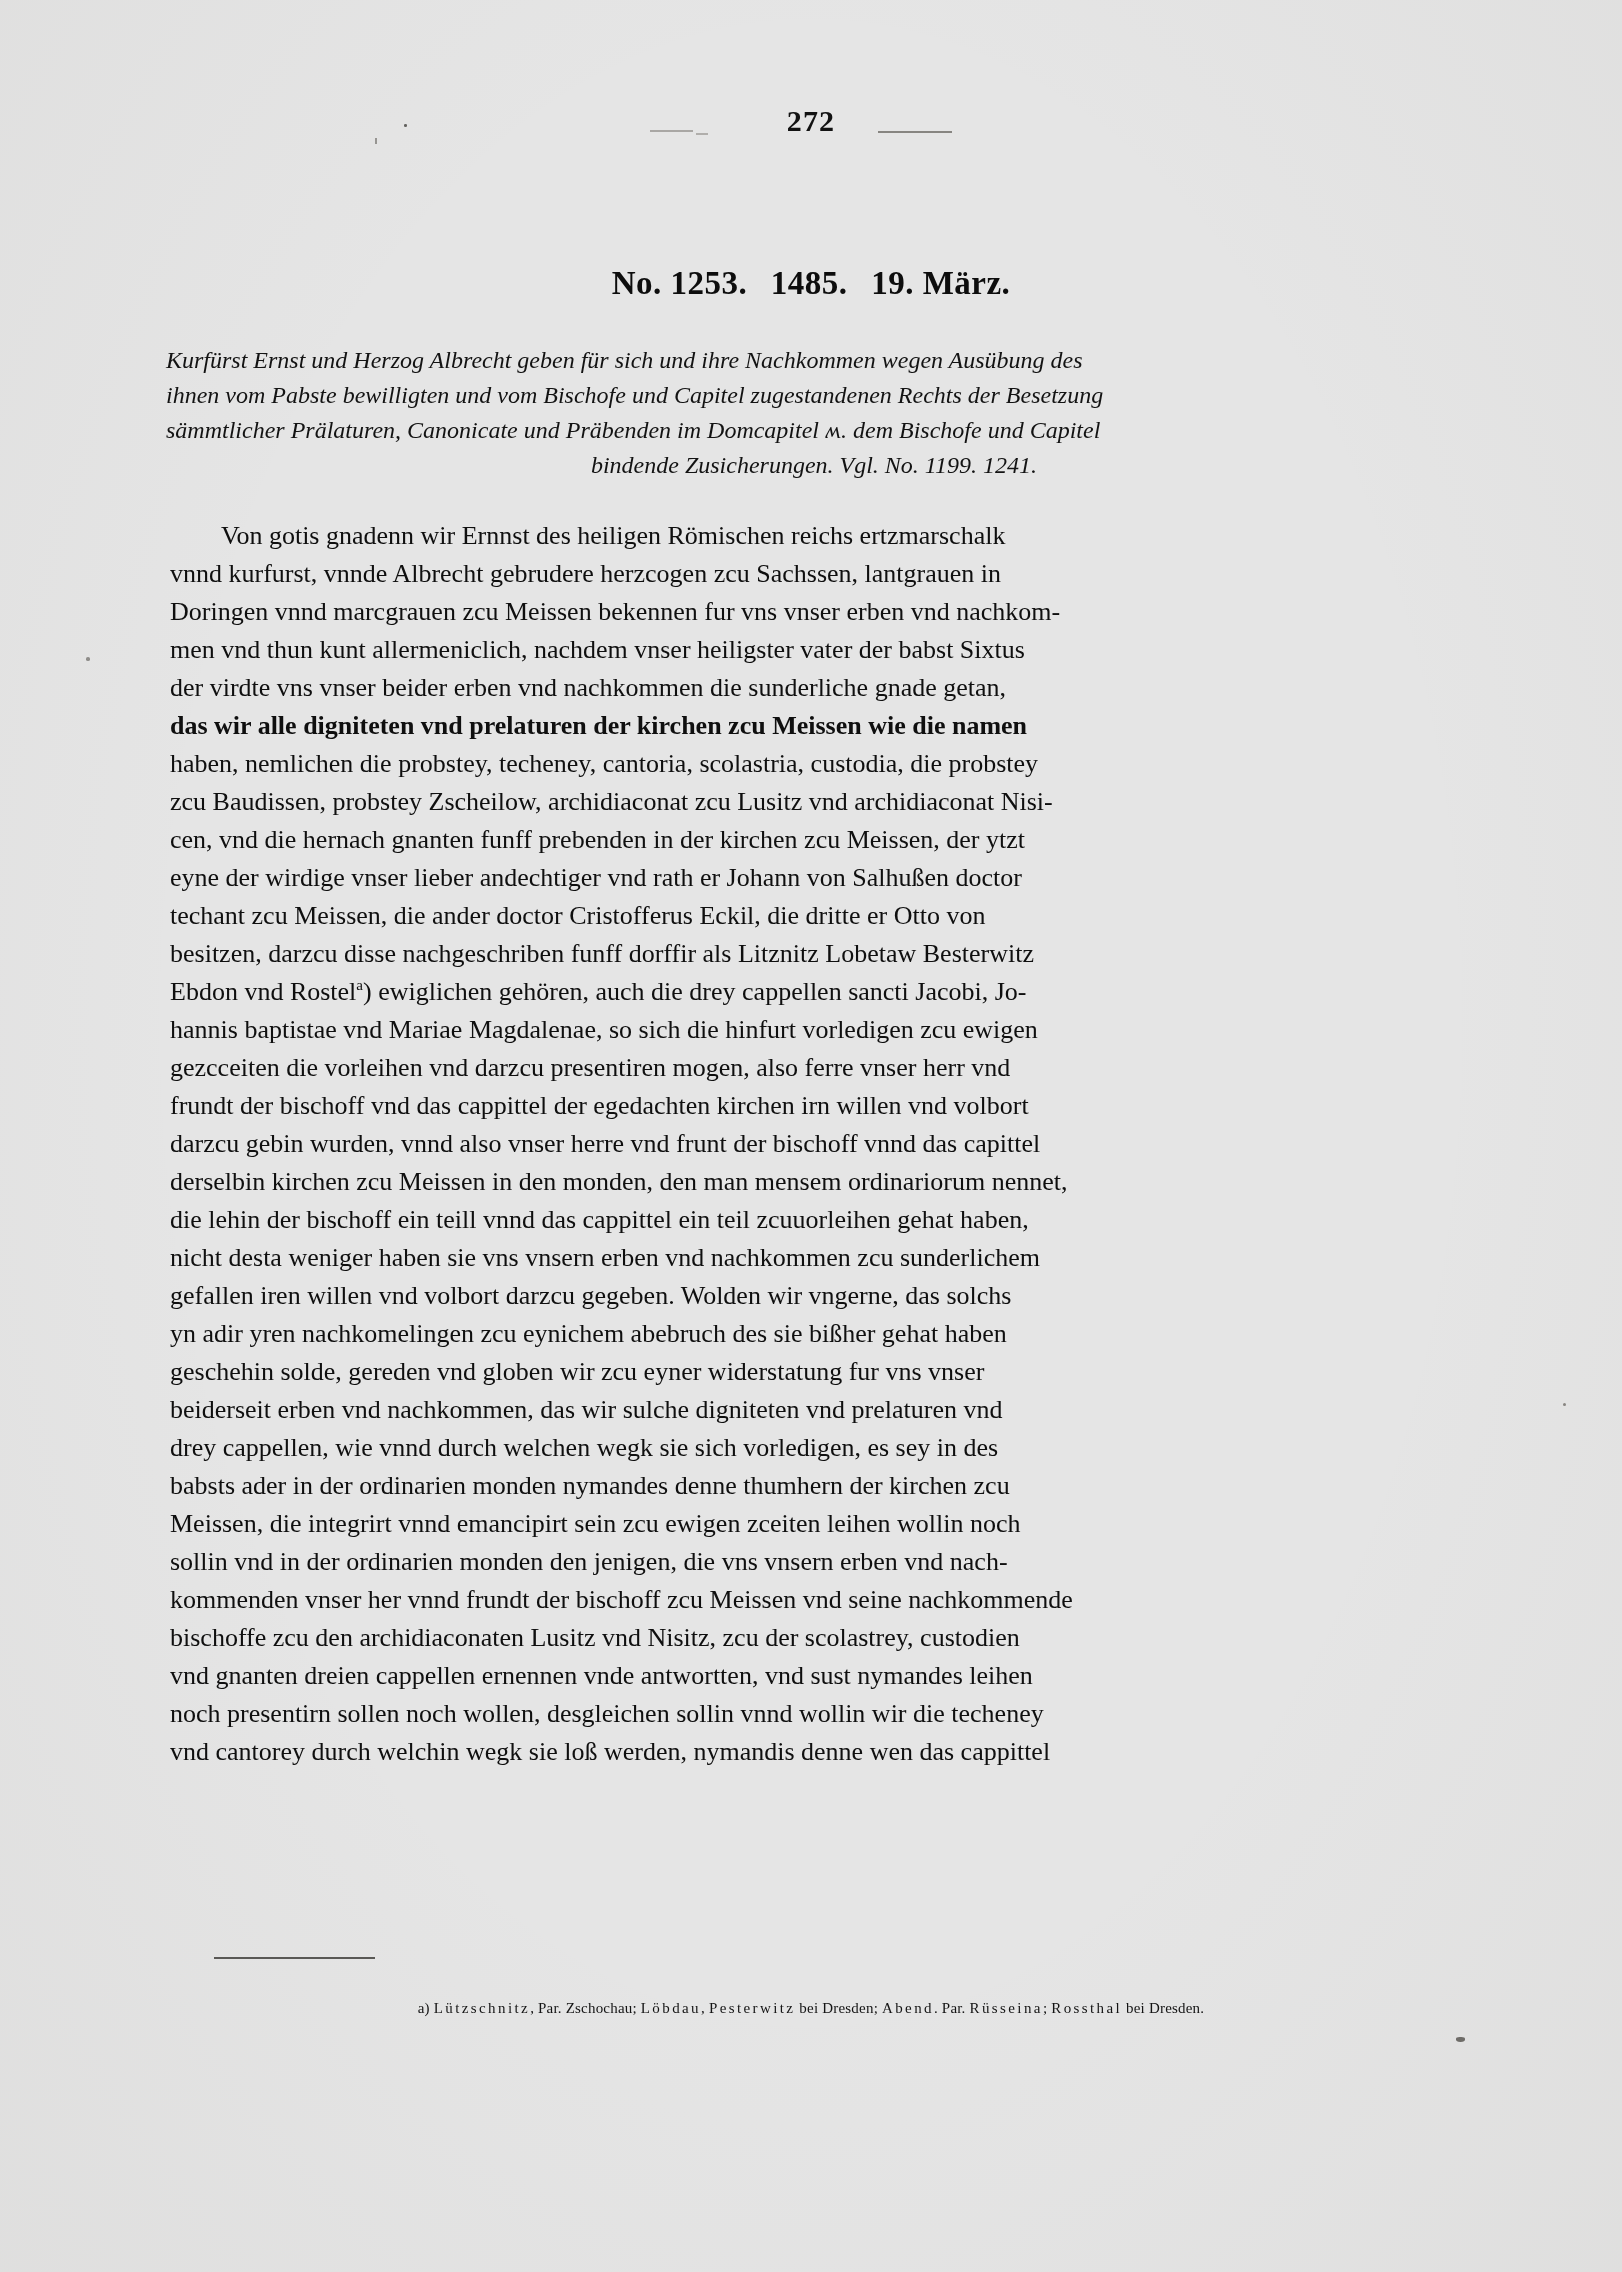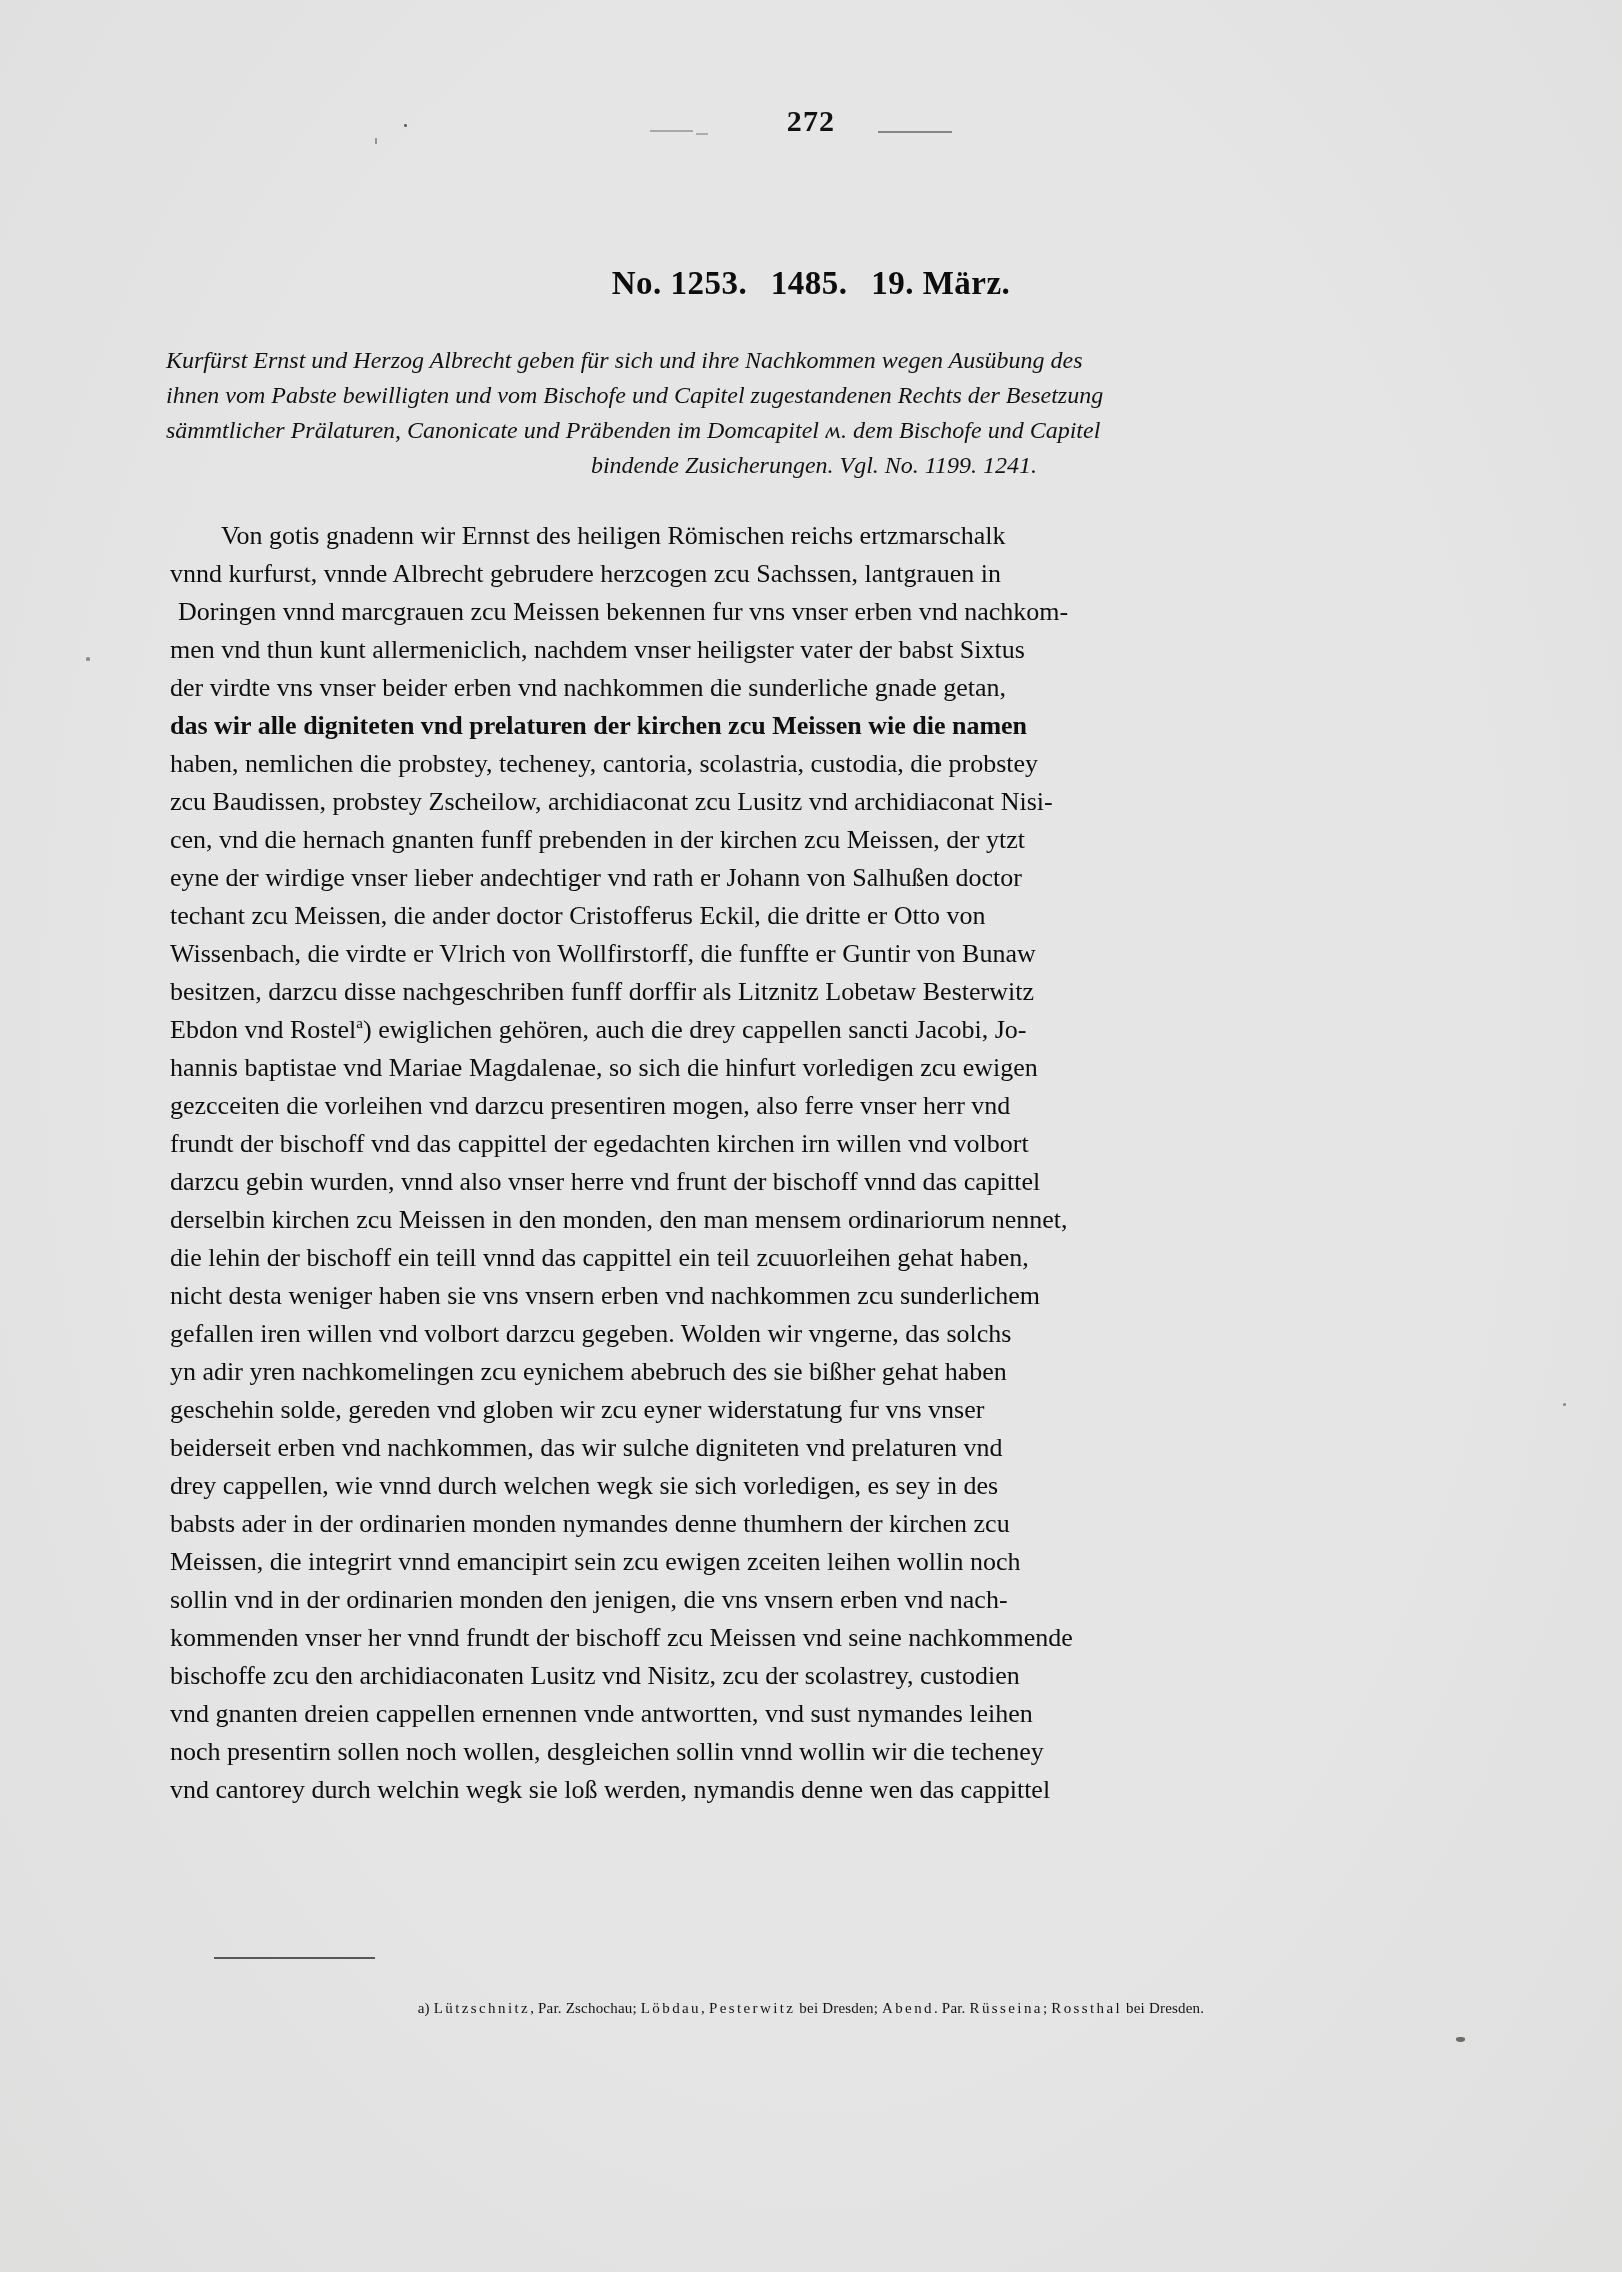--- a/index.html
+++ b/index.html
@@ -200,30 +200,29 @@
   <div class="regest">
     <span class="ln justify" style="display: block; white-space: nowrap;"><span>Kurfürst Ernst und Herzog Albrecht geben für sich und ihre Nachkommen wegen Ausübung des</span></span>
     <span class="ln justify" style="display: block; white-space: nowrap;"><span>ihnen vom Pabste bewilligten und vom Bischofe und Capitel zugestandenen Rechts der Besetzung</span></span>
     <span class="ln justify" style="display: block; white-space: nowrap;"><span>sämmtlicher Prälaturen, Canonicate und Präbenden im Domcapitel ʍ. dem Bischofe und Capitel</span></span>
     <span class="ln center"><span>bindende Zusicherungen. Vgl. No. 1199. 1241.</span></span>
   </div>
 
   <div class="body-text">
     <div class="ln" style="display: block; white-space: nowrap;"><span class="indent-pad"></span><span>Von gotis gnadenn wir Ernnst des heiligen Römischen reichs ertzmarschalk</span></div>
     <div class="ln" style="display: block; white-space: nowrap;"><span>vnnd kurfurst, vnnde Albrecht gebrudere herzcogen zcu Sachssen, lantgrauen in</span></div>
-    <div class="ln" style="display: block; white-space: nowrap; margin-left: 8px;"><span>Doringen vnnd marcgrauen zcu Meissen bekennen fur vns vnser erben vnd nachkom-</span></div>
+    <div class="ln" style="display: block; white-space: nowrap;"><span>Doringen vnnd marcgrauen zcu Meissen bekennen fur vns vnser erben vnd nachkom-</span></div>
     <div class="ln" style="display: block; white-space: nowrap;"><span>men vnd thun kunt allermeniclich, nachdem vnser heiligster vater der babst Sixtus</span></div>
     <div class="ln" style="display: block; white-space: nowrap;"><span>der virdte vns vnser beider erben vnd nachkommen die sunderliche gnade getan,</span></div>
     <div class="ln" style="display: block; white-space: nowrap; font-weight: bold;"><span>das wir alle digniteten vnd prelaturen der kirchen zcu Meissen wie die namen</span></div>
     <div class="ln" style="display: block; white-space: nowrap;"><span>haben, nemlichen die probstey, techeney, cantoria, scolastria, custodia, die probstey</span></div>
     <div class="ln" style="display: block; white-space: nowrap;"><span>zcu Baudissen, probstey Zscheilow, archidiaconat zcu Lusitz vnd archidiaconat Nisi-</span></div>
     <div class="ln" style="display: block; white-space: nowrap;"><span>cen, vnd die hernach gnanten funff prebenden in der kirchen zcu Meissen, der ytzt</span></div>
     <div class="ln" style="display: block; white-space: nowrap;"><span>eyne der wirdige vnser lieber andechtiger vnd rath er Johann von Salhußen doctor</span></div>
     <div class="ln" style="display: block; white-space: nowrap;"><span>techant zcu Meissen, die ander doctor Cristofferus Eckil, die dritte er Otto von</span></div>
-    <div class="ln" style="display: block; white-space: nowrap;"><span>Wissenbach, die virdte er Vlrich von Wollfirstorff, die funffte er Guntir von Bunaw</span></div>
     <div class="ln" style="display: block; white-space: nowrap;"><span>besitzen, darzcu disse nachgeschriben funff dorffir als Litznitz Lobetaw Besterwitz</span></div>
     <div class="ln" style="display: block; white-space: nowrap;"><span>Ebdon vnd Rostel</span><sup class="fnref">a</sup><span>) ewiglichen gehören, auch die drey cappellen sancti Jacobi, Jo-</span></div>
     <div class="ln" style="display: block; white-space: nowrap;"><span>hannis baptistae vnd Mariae Magdalenae, so sich die hinfurt vorledigen zcu ewigen</span></div>
     <div class="ln" style="display: block; white-space: nowrap;"><span>gezcceiten die vorleihen vnd darzcu presentiren mogen, also ferre vnser herr vnd</span></div>
     <div class="ln" style="display: block; white-space: nowrap;"><span>frundt der bischoff vnd das cappittel der egedachten kirchen irn willen vnd volbort</span></div>
     <div class="ln" style="display: block; white-space: nowrap;"><span>darzcu gebin wurden, vnnd also vnser herre vnd frunt der bischoff vnnd das capittel</span></div>
     <div class="ln" style="display: block; white-space: nowrap;"><span>derselbin kirchen zcu Meissen in den monden, den man mensem ordinariorum nennet,</span></div>
     <div class="ln" style="display: block; white-space: nowrap;"><span>die lehin der bischoff ein teill vnnd das cappittel ein teil zcuuorleihen gehat haben,</span></div>
     <div class="ln" style="display: block; white-space: nowrap;"><span>nicht desta weniger haben sie vns vnsern erben vnd nachkommen zcu sunderlichem</span></div>
     <div class="ln" style="display: block; white-space: nowrap;"><span>gefallen iren willen vnd volbort darzcu gegeben.  Wolden wir vngerne, das solchs</span></div>

